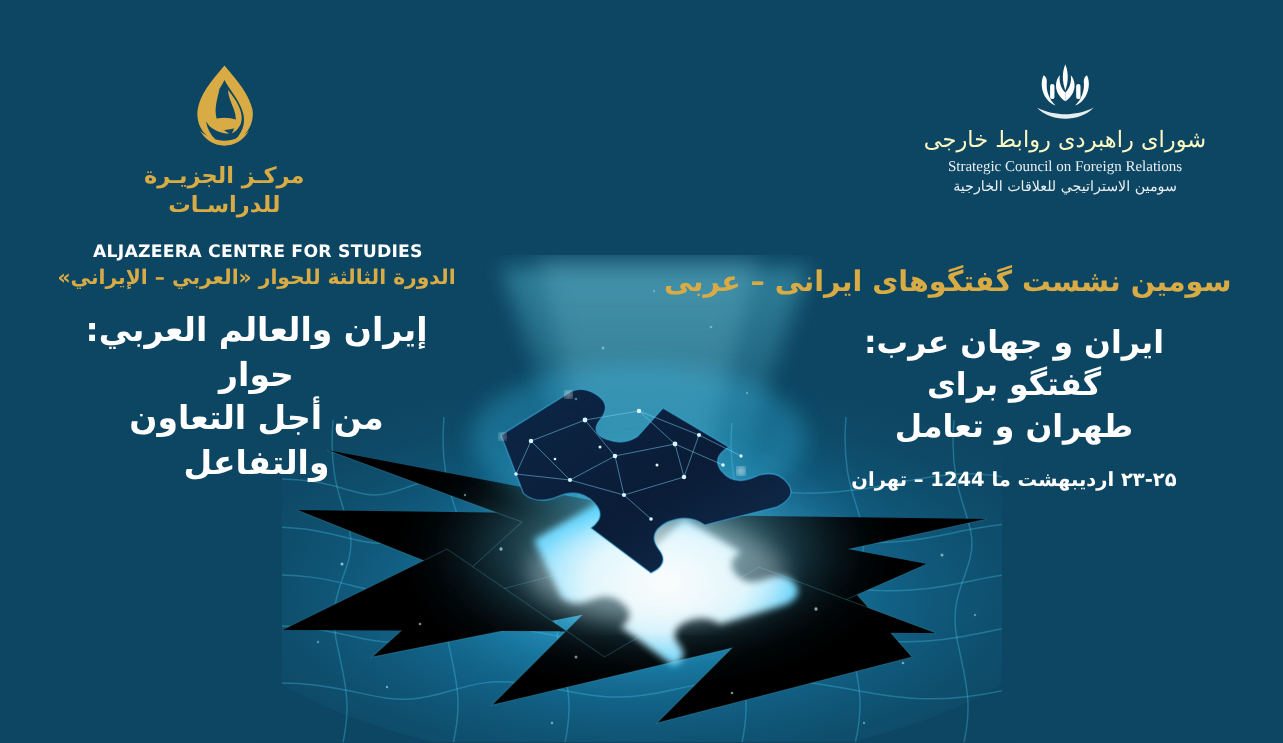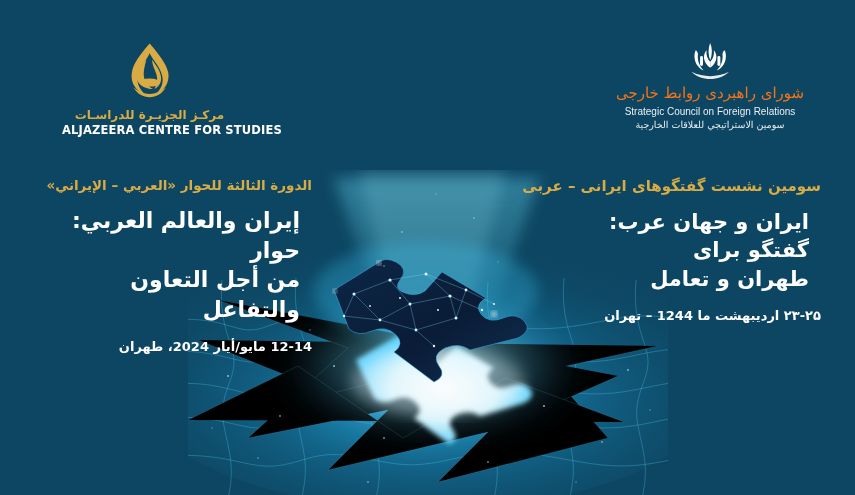--- a/index.html
+++ b/index.html
@@ -27,74 +27,75 @@
 
   
   .logo-aj{
     position:absolute; left:62px; top:42px;
     width:175px; text-align:center;
   }
   .aj-mark{
     height:60px; margin:0 auto 6px auto; display:block;
   }
   .aj-ar{
-    color:#d8ab45; font-size:12px; font-weight:bold;
+    color:#d8ab45; font-size:15px; font-weight:bold;
     letter-spacing:.4px; line-height:1.25; direction:rtl;
   }
   .aj-en{
     color:#ffffff; font-size:11.5px; font-weight:bold;
     letter-spacing:.15px; line-height:1.3; direction:ltr;
     white-space:nowrap;
+    margin-top:14px;
   }
 
   .logo-scfr{
     position:absolute; right:50px; top:40px;
     width:190px; text-align:center;
   }
   .scfr-emblem{height:42px; display:block; margin:0 auto 2px auto;}
   .scfr-fa{
-    color:#f97316; font-size:15px; line-height:1.2;
+    color:#fef9c3; font-size:15px; line-height:1.2;
     direction:rtl; margin-bottom:3px;
     font-family:"DejaVu Serif","Liberation Serif",serif;
   }
   .scfr-en{
     color:#e9eef2; font-size:10px; line-height:1.35; direction:ltr;
-    font-family:Liberation Sans, sans-serif;
+    font-family:Liberation Serif, serif;
     white-space:nowrap;
   }
   .scfr-ar{
     color:#e9eef2; font-size:9.5px; line-height:1.35; direction:rtl;
     font-family:"DejaVu Serif","Liberation Serif",serif;
   }
 
   
   .block{
     position:absolute; top:176px;
-    direction:rtl; text-align:right;
+    direction:rtl; text-align:center;
   }
   .block-ar{ left:30px; width:282px; }
   .block-fa{ right:34px; width:290px; }
 
   .kicker{
     color:#d8ab45;
     font-size:13.5px; font-weight:bold;
     line-height:1.35; margin:0 0 9px 0;
     white-space:nowrap;
   }
   .title{
     color:#ffffff;
     font-size:22px; font-weight:bold;
     line-height:1.34; margin:12px;
   }
   .date{
     color:#ffffff;
     font-size:13px; font-weight:bold;
     line-height:1.4; margin:14px 0 0 0;
   }
-  .block-fa .kicker{font-size:15px;}
+  .block-fa .kicker{font-size:19px;}
   .block-fa .title{font-size:21px;}
 </style>
 </head>
 <body>
 
 <div id="banner">
 
   <div class="art-wrap">
     <svg width="480" height="325" viewBox="0 0 480 325" xmlns="http://www.w3.org/2000/svg">
       <defs>
@@ -300,21 +301,20 @@
     <div class="scfr-en">Strategic Council on Foreign Relations</div>
     <div class="scfr-ar">سومین الاستراتيجي للعلاقات الخارجية</div>
   </div>
 
   <div class="block block-ar">
     <p class="kicker">الدورة الثالثة للحوار «العربي – الإيراني»</p>
     <p class="title">
       <span>إيران والعالم العربي: حوار</span><br>
       <span>من أجل التعاون والتفاعل</span>
     </p>
-    <p class="date">12-14 مايو/أيار 2024، طهران</p>
   </div>
 
   <div class="block block-fa">
     <p class="kicker">سومین نشست گفتگوهای ایرانی – عربی</p>
     <p class="title">
       <span>ایران و جهان عرب: گفتگو برای</span><br>
       <span>طهران و تعامل</span>
     </p>
     <p class="date">۲۳-۲۵ اردیبهشت ما 1244 – تهران</p>
   </div>

